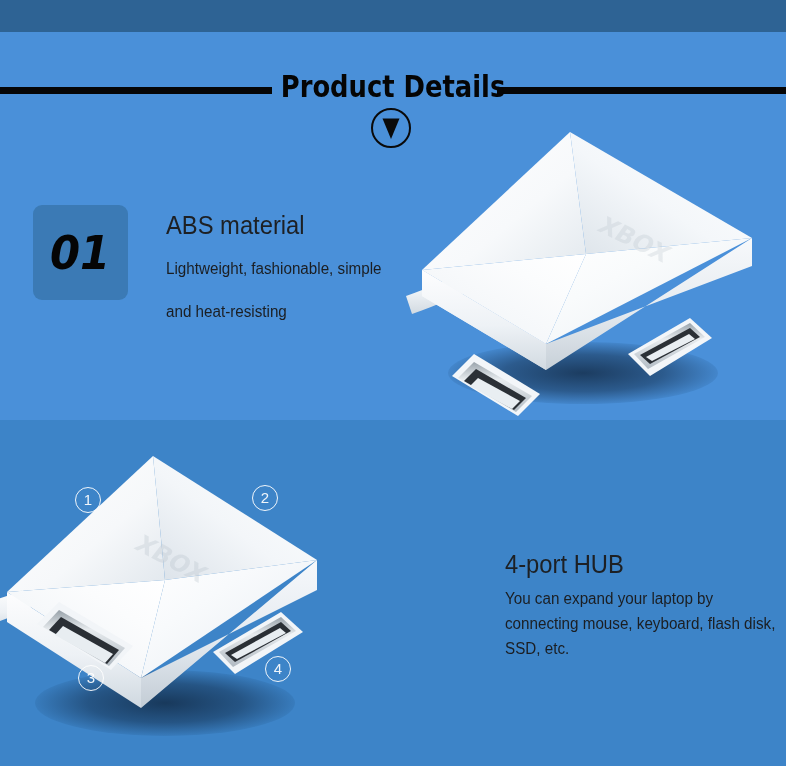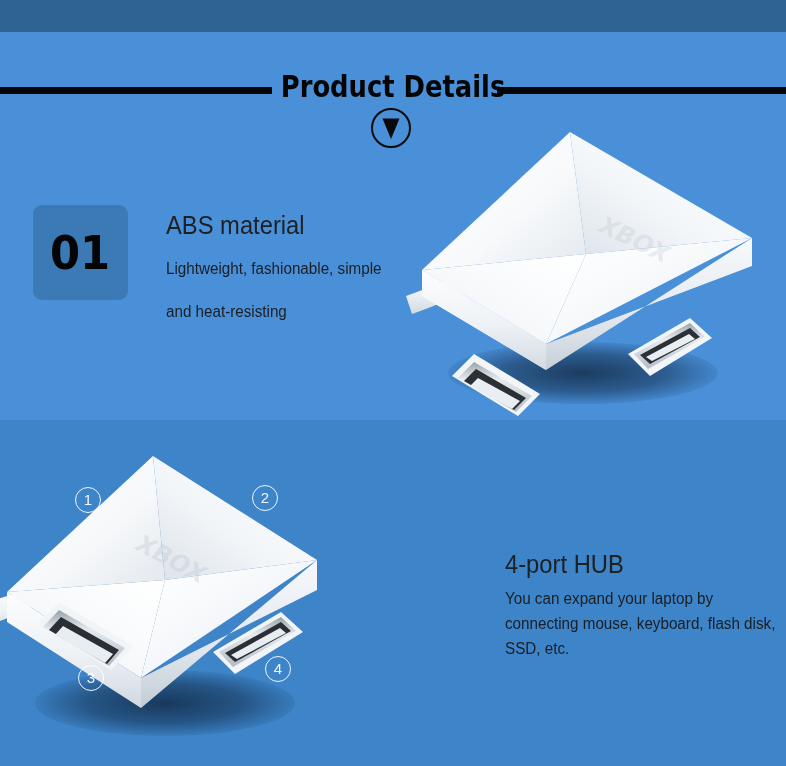--- a/index.html
+++ b/index.html
@@ -86,20 +86,21 @@
   
   .feature { position: absolute; }
   .badge {
     position: absolute;
     width: 95px; height: 95px;
     background: #3b7ab5;
     border-radius: 9px;
     display: flex;
     align-items: center;
     justify-content: center;
+    font-style: italic;
   }
   .badge-num {
     font-family: "DejaVu Sans", sans-serif;
     font-weight: 700;
     font-size: 46px;
     color: #050505;
     transform: scaleX(0.94);
     line-height: 46px;
   }
   .feat-head {

